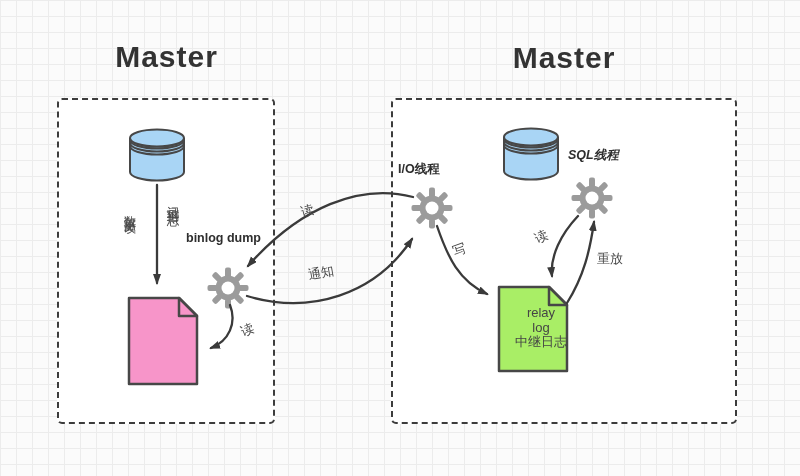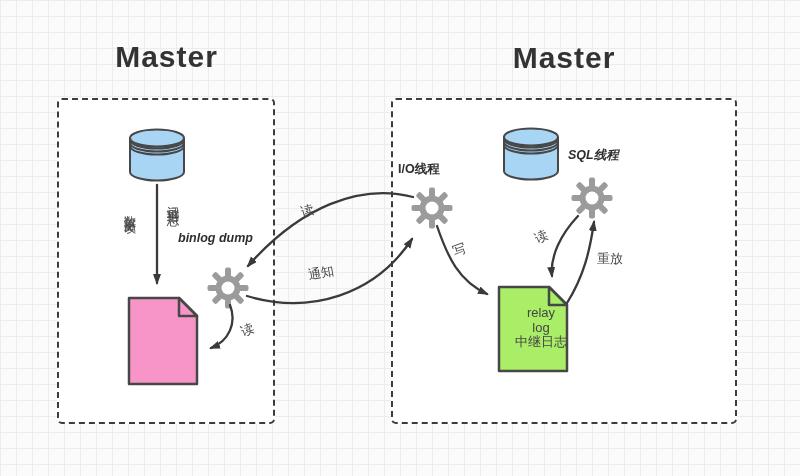--- a/index.html
+++ b/index.html
@@ -127,21 +127,21 @@
       <path d="M230 305 C237 323 229 341 211 348" marker-end="url(#ah)"></path>
       <path d="M437 226 C448 258 459 281 487 294" marker-end="url(#ah)"></path>
       <path d="M578 216 C561 234 550 256 552 276" marker-end="url(#ah)"></path>
       <path d="M567 303 C584 276 590 250 594 222" marker-end="url(#ah)"></path>
     </g>
   </svg>
 
   <div class="vtext" style="left:121px;top:206px;">数据更改</div>
   <div class="vtext" style="left:164px;top:196px;">记录到日志</div>
 
-  <div class="thread-label" style="left:178px;top:231px;width:104px;font-style:italic;">
+  <div class="thread-label" style="left:186px;top:231px;width:104px;">
     <span>binlog dump</span>
   </div>
   <div class="thread-label" style="left:398px;top:162px;width:70px;">I/O线程</div>
   <div class="thread-label" style="left:568px;top:148px;width:72px;font-style:italic;">SQL线程</div>
 
   <div class="doc-text" style="left:497px;top:306px;width:72px;margin-left:8px;">
     <span>relay</span>
     <span>log</span>
     <span>中继日志</span>
   </div>

